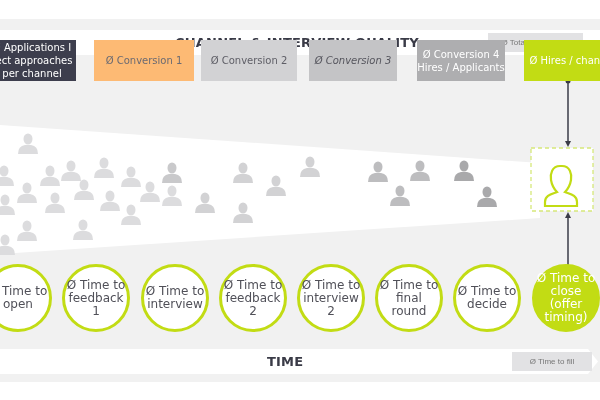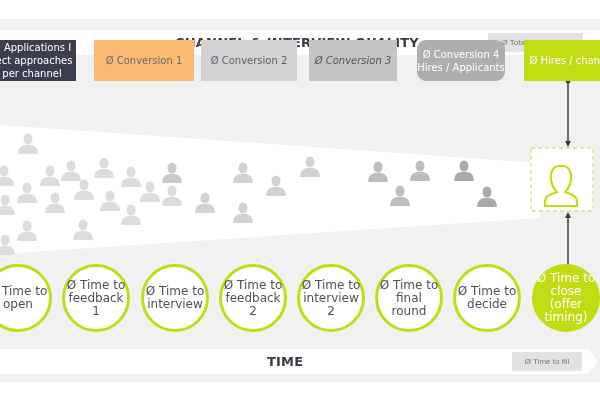--- a/index.html
+++ b/index.html
@@ -146,30 +146,30 @@
     <polygon points="565,218 571,218 568,212" fill="#3a3b47"></polygon>
   </svg>
 
 <div id="stages">
     <div class="stage" style="left: -12px; width: 88px; background: rgb(61, 62, 77); color: rgb(255, 255, 255); white-space: pre-line;">Ø Applications I
 rect approaches
 per channel</div>
     <div class="stage" style="left: 94px; width: 100px; background: #fdba74; color: rgb(106, 106, 114); white-space: pre-line;">Ø Conversion 1</div>
     <div class="stage" style="left: 201px; width: 96px; background: rgb(210, 210, 212); color: rgb(94, 94, 102); white-space: pre-line;">Ø Conversion 2</div>
     <div class="stage" style="left: 309px; width: 88px; background: rgb(196, 196, 198); color: rgb(85, 85, 93); white-space: pre-line; font-style: italic;">Ø Conversion 3</div>
-    <div class="stage" style="left: 417px; width: 88px; background: rgb(174, 174, 176); color: rgb(255, 255, 255); white-space: pre-line; border-radius: 9px;">Ø Conversion 4
+    <div class="stage" style="left: 417px; width: 88px; background: rgb(174, 174, 176); color: rgb(255, 255, 255); white-space: pre-line;">Ø Conversion 4
 Hires / Applicants</div>
     <div class="stage" style="left: 524px; width: 88px; background: rgb(194, 220, 20); color: rgb(255, 255, 255); white-space: pre-line;">Ø Hires / chann</div>
   </div>
 
 <svg width="600" height="400" style="pointer-events:none">
   <polygon points="0,349 588,349 598,361.5 588,374 0,374" fill="#ffffff"></polygon>
 </svg>
 <div class="title" style="left:267px;top:354px;">TIME</div>
-<div class="tag" style="left:512px;top:352px;width:70px;height:19px;">Ø Time to fill</div>
+<div class="tag" style="left:512px;top:352px;width:80px;height:19px;">Ø Time to fill</div>
 
 <div id="circles">
     <div class="circle" style="left: -16px; top: 264px; white-space: pre-line;">Ø Time to
 open</div>
     <div class="circle" style="left: 62px; top: 264px; white-space: pre-line;">Ø Time to
 feedback 1</div>
     <div class="circle" style="left: 141px; top: 264px; white-space: pre-line;">Ø Time to
 interview</div>
     <div class="circle" style="left: 219px; top: 264px; white-space: pre-line;">Ø Time to
 feedback 2</div>

